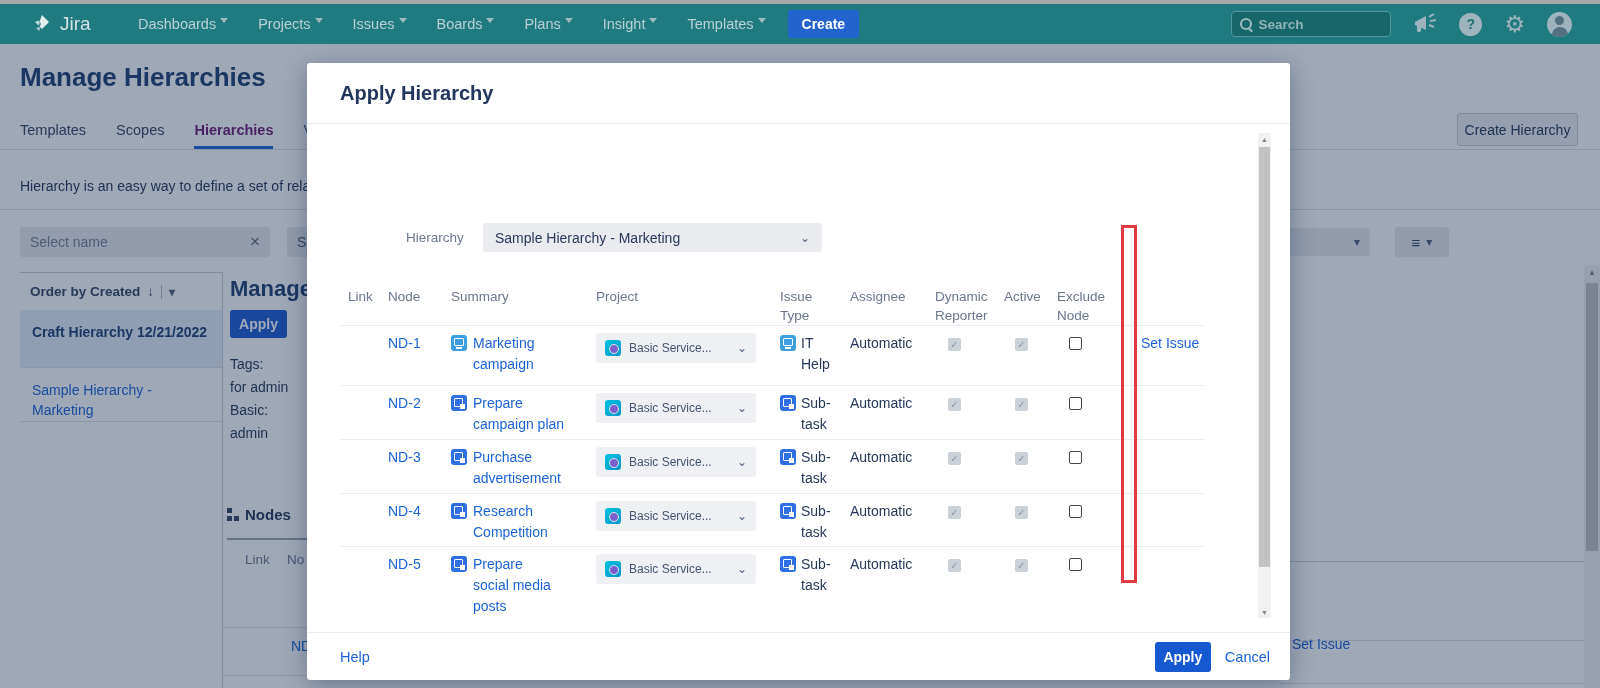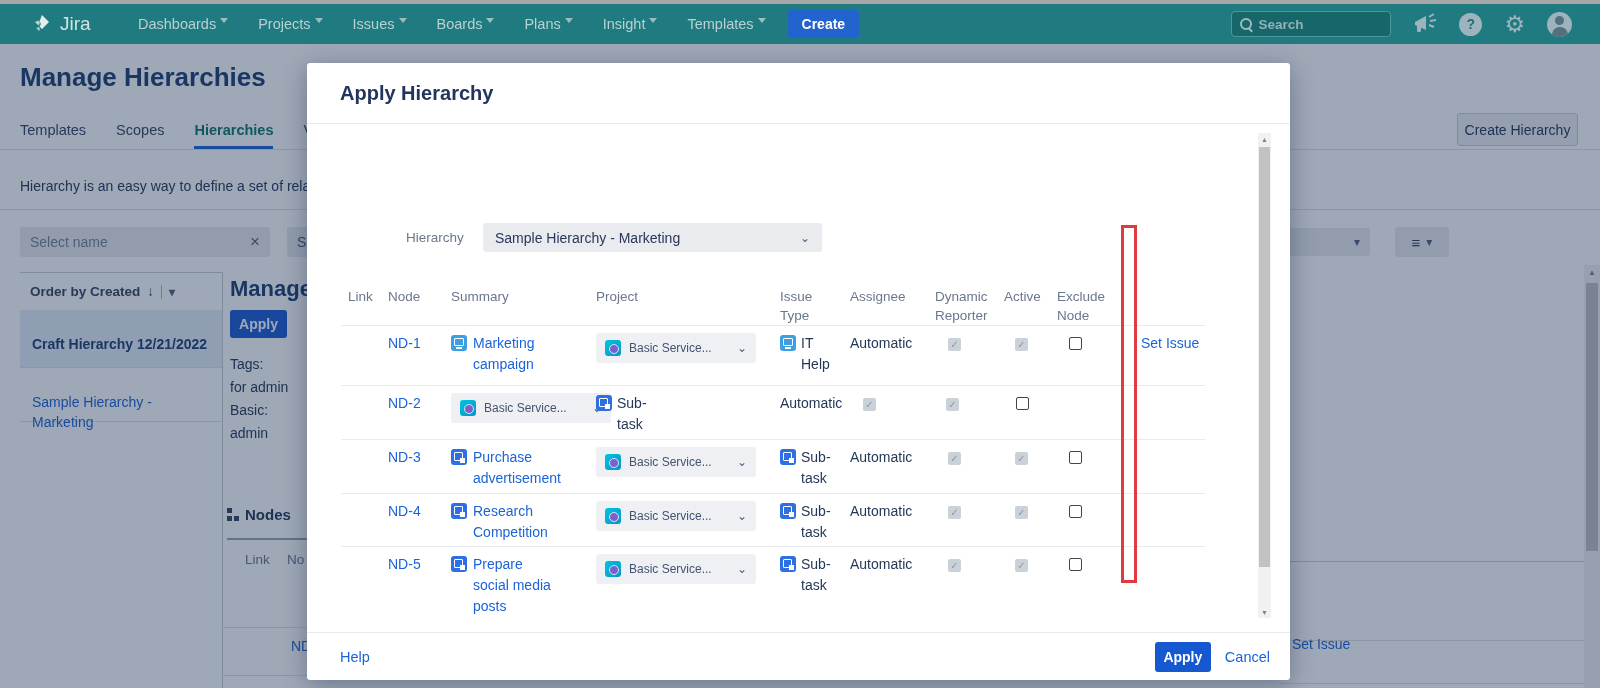--- a/index.html
+++ b/index.html
@@ -35,39 +35,39 @@
   .mega-icon { width:24px; height:22px; position:relative; cursor:pointer; }
 
   
   #content { position:absolute; left:0; top:44px; width:1600px; height:644px; background:#fff; }
   .abs { position:absolute; }
   .page-title { left:20px; top:18px; font-size:26px; font-weight:bold; color:#1d3e70; }
   .ch-btn { left:1457px; top:69px; width:121px; height:33px; background:#eef0f4; border:1px solid #c9cfd9; border-radius:3px;
             font-size:14px; color:#253858; display:flex; align-items:center; justify-content:center; cursor:pointer; }
   .tabs { left:20px; top:78px; display:flex; gap:30px; font-size:14.5px; color:#344563; }
   .tab { cursor:pointer; padding-bottom:8px; }
-  .tab.active { color:#0f766e; font-weight:bold; border-bottom:3px solid #1b63d8; }
+  .tab.active { color:#701a75; font-weight:bold; border-bottom:3px solid #1b63d8; }
   .hdiv { background:#dfe1e6; height:1px; }
   .info-text { left:20px; top:134px; font-size:14px; color:#253858; }
   .ginput { background:#e9ebef; border-radius:3px; display:flex; align-items:center; }
   .filter1 { left:20px; top:183px; width:250px; height:30px; padding:0 10px; justify-content:space-between; }
   .filter1 input { background:transparent; border:none; outline:none; font-size:14px; color:#49536a; width:200px; font-family:"Liberation Sans",sans-serif; }
   .filter1 input::placeholder { color:#76839a; }
   .x-icon { font-size:17px; color:#5a6579; cursor:pointer; }
   .filter2 { left:287px; top:183px; width:160px; height:30px; padding:0 10px; font-size:14px; color:#49536a; }
   .rsel { left:1240px; top:184px; width:130px; height:28px; padding:0 10px; justify-content:flex-end; cursor:pointer; }
   .chev { color:#505f79; font-size:12px; }
   .burger { left:1395px; top:183px; width:54px; height:30px; justify-content:center; gap:6px; font-size:15px; color:#344563; cursor:pointer; }
 
   
   .lpanel-top { left:20px; top:228px; width:202px; height:1px; background:#c9cfd9; }
   .lpanel-right { left:222px; top:228px; width:1px; height:416px; background:#c9cfd9; }
   .orderby { left:30px; top:240px; font-size:13.5px; font-weight:bold; color:#344563; display:flex; align-items:center; gap:7px; }
   .vbar { width:1px; height:14px; background:#b3bac6; }
-  .litem { left:20px; width:202px; padding:24px 12px; font-size:14px; line-height:20px; border-bottom:1px solid #dfe1e6; cursor:pointer; }
+  .litem { left:20px; width:202px; padding:12px 12px; font-size:14px; line-height:20px; border-bottom:1px solid #dfe1e6; cursor:pointer; }
   .litem.sel { top:266px; height:58px; background:#e6eefb; color:#1d3e70; font-weight:bold; }
   .litem.lnk { top:324px; height:54px; color:#1b63d8; }
 
   
   .bh1 { left:230px; top:232px; font-size:22px; font-weight:bold; color:#1d3e70; white-space:nowrap; }
   .bapply { left:230px; top:266px; width:57px; height:28px; background:#1b5ad2; color:#fff; font-size:14px; font-weight:bold;
             border:none; border-radius:3px; cursor:pointer; }
   .meta { font-size:14px; color:#253858; }
   .nodes-hd { left:227px; top:462px; display:flex; align-items:center; gap:5px; font-size:15px; font-weight:bold; color:#253858; }
   .nodes-ul { left:227px; top:494px; width:80px; height:2px; background:#9aa3af; }
@@ -324,20 +324,24 @@
         <div>Automatic</div>
         <div class="c-dr"><span class="cb on"></span></div>
         <div class="c-ac"><span class="cb on"></span></div>
         <div class="c-ex"><span class="cb off"></span></div>
         <div class="c-act"><a>Set Issue</a></div>
       </div>
 
       <div class="tgrid trow h54">
         <div></div>
         <div><a class="nlink">ND-2</a></div>
+        <div class="c-sum">
+            <span class="ic ic-subtask"></span>
+            <a>Prepare campaign plan</a>
+          </div>
         <div>
             <div class="psel">
               <span class="pav"></span>
               <span class="ptxt">Basic Service...</span>
               <span class="chev">⌄</span>
             </div>
           </div>
         <div class="c-it">
             <span class="ic ic-subtask"></span>
             <span class="txt">Sub-task</span>

